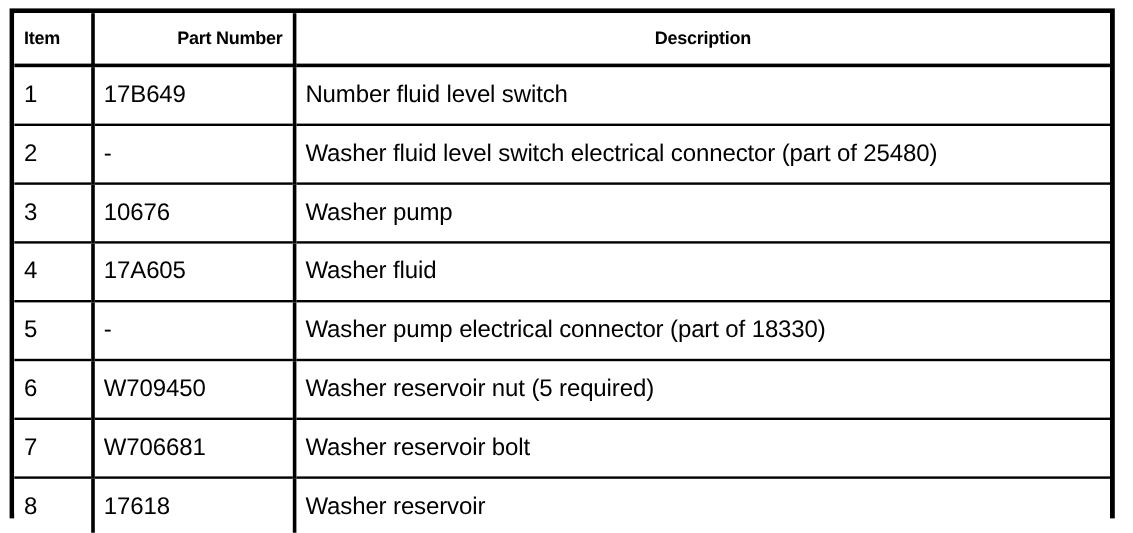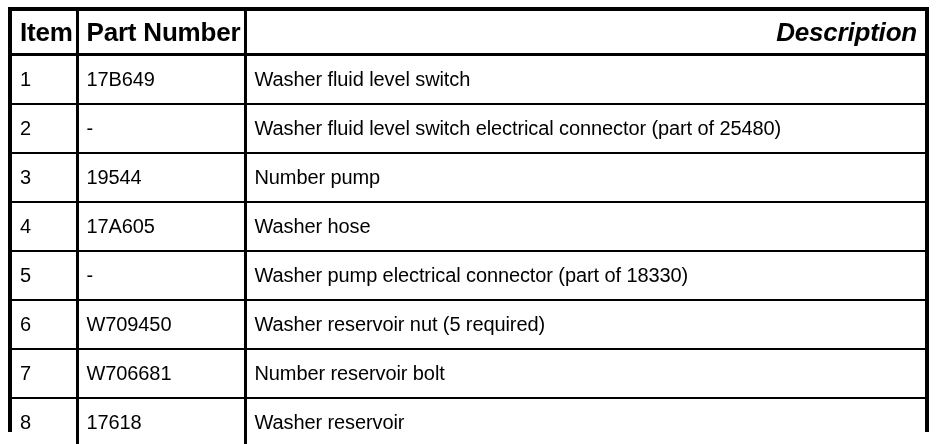--- a/index.html
+++ b/index.html
@@ -64,28 +64,28 @@
     border-right: none;
   }
 
   table.parts-table tbody tr:last-child td {
     border-bottom: none;
   }
 
   
   thead tr.header-row th {
     height: 42px;
-    font-size: 26px;
+    font-size: 15px;
     font-weight: bold;
     letter-spacing: -0.2px;
     border-bottom: 3px solid #000000;
   }
   th.th-item { text-align: left; }
-  th.th-part { text-align: left; }
-  th.th-desc { text-align: right; font-style: italic; }
+  th.th-part { text-align: right; }
+  th.th-desc { text-align: center; }
 
   
   tbody tr.data-row td {
     height: 47px;
     font-size: 20px;
     font-weight: normal;
     letter-spacing: -0.1px;
     text-align: left;
   }
 
@@ -110,57 +110,57 @@
           <th class="th-item">Item</th>
           <th class="th-part">Part Number</th>
           <th class="th-desc">Description</th>
         </tr>
       </thead>
       <tbody>
 
         <tr class="data-row">
           <td class="cell-item">1</td>
           <td class="cell-part">17B649</td>
-          <td class="cell-desc">Washer fluid level switch</td>
+          <td class="cell-desc">Number fluid level switch</td>
         </tr>
 
         <tr class="data-row">
           <td class="cell-item">2</td>
           <td class="cell-part">-</td>
           <td class="cell-desc">Washer fluid level switch electrical connector (part of 25480)</td>
         </tr>
 
         <tr class="data-row">
           <td class="cell-item">3</td>
-          <td class="cell-part">19544</td>
-          <td class="cell-desc">Number pump</td>
+          <td class="cell-part">10676</td>
+          <td class="cell-desc">Washer pump</td>
         </tr>
 
         <tr class="data-row">
           <td class="cell-item">4</td>
           <td class="cell-part">17A605</td>
-          <td class="cell-desc">Washer hose</td>
+          <td class="cell-desc">Washer fluid</td>
         </tr>
 
         <tr class="data-row">
           <td class="cell-item">5</td>
           <td class="cell-part">-</td>
           <td class="cell-desc">Washer pump electrical connector (part of 18330)</td>
         </tr>
 
         <tr class="data-row">
           <td class="cell-item">6</td>
           <td class="cell-part">W709450</td>
           <td class="cell-desc">Washer reservoir nut (5 required)</td>
         </tr>
 
         <tr class="data-row">
           <td class="cell-item">7</td>
           <td class="cell-part">W706681</td>
-          <td class="cell-desc">Number reservoir bolt</td>
+          <td class="cell-desc">Washer reservoir bolt</td>
         </tr>
 
         <tr class="data-row">
           <td class="cell-item">8</td>
           <td class="cell-part">17618</td>
           <td class="cell-desc">Washer reservoir</td>
         </tr>
 
       </tbody>
     </table>

